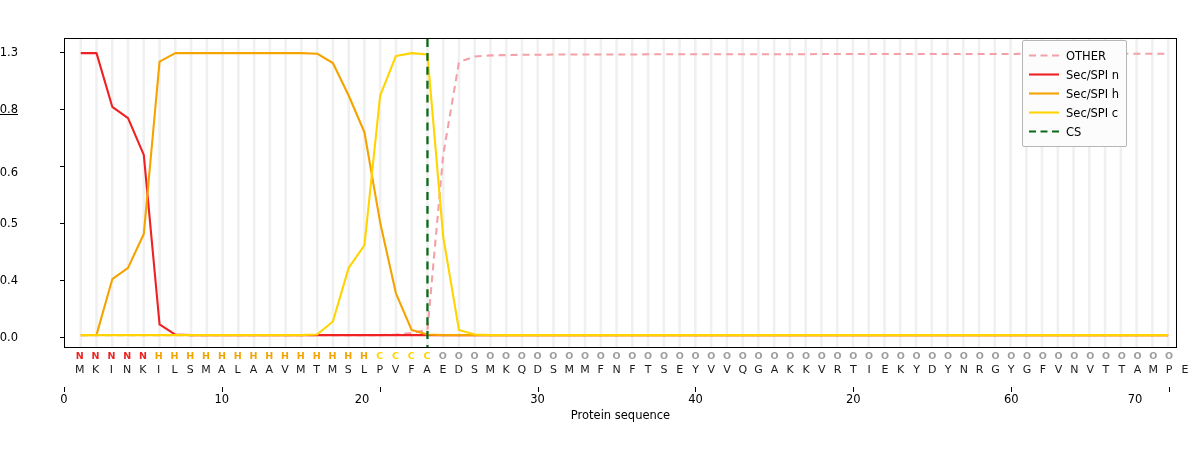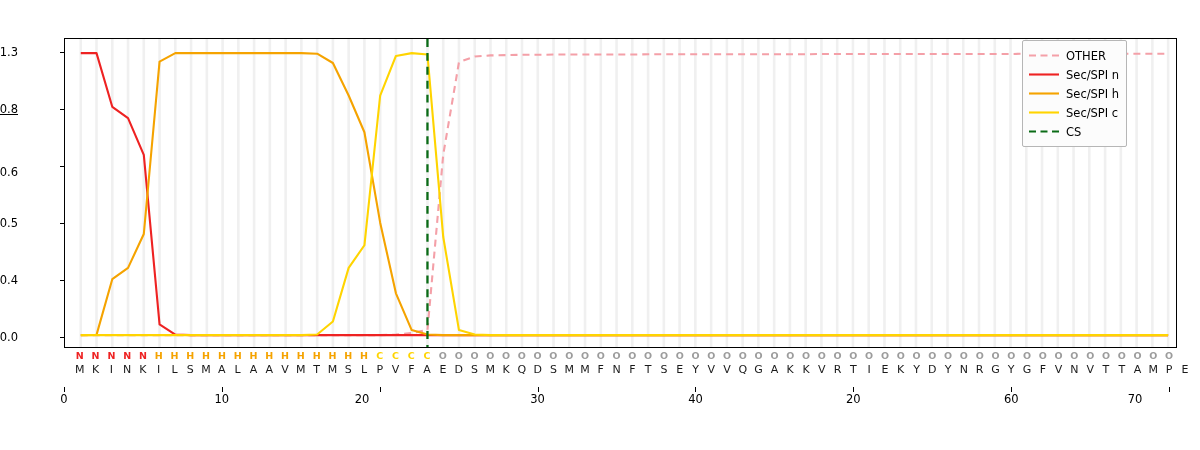--- a/index.html
+++ b/index.html
@@ -149,20 +149,21 @@
           <polyline points="15.79,298.06 31.57,298.06 47.36,298.06 63.15,298.06 78.94,298.06 94.72,298.06 110.51,298.06 126.30,298.06 142.09,298.06 157.87,298.06 173.66,298.06 189.45,298.06 205.23,298.06 221.02,298.06 236.81,298.06 252.60,298.06 268.38,298.06 284.17,298.06 299.96,298.06 315.74,298.06 331.53,297.49 347.32,295.78 363.11,292.94 378.89,116.61 394.68,23.32 410.47,17.63 426.26,16.50 442.04,16.21 457.83,15.93 473.62,15.93 489.40,15.64 505.19,15.64 520.98,15.64 536.77,15.64 552.55,15.64 568.34,15.64 584.13,15.36 599.91,15.36 615.70,15.36 631.49,15.36 647.28,15.36 663.06,15.36 678.85,15.36 694.64,15.36 710.43,15.36 726.21,15.36 742.00,15.36 757.79,15.07 773.57,15.07 789.36,15.07 805.15,15.07 820.94,15.07 836.72,15.07 852.51,15.07 868.30,15.07 884.09,15.07 899.87,15.07 915.66,15.07 931.45,15.07 947.23,15.07 963.02,14.79 978.81,14.79 994.60,14.79 1010.38,14.79 1026.17,14.79 1041.96,14.79 1057.74,14.79 1073.53,14.79 1089.32,14.79 1105.11,14.79" fill="none" stroke="#f4a0a8" stroke-width="2.1" stroke-linejoin="round" stroke-linecap="butt" stroke-dasharray="7,5"></polyline>
           <polyline points="15.79,14.22 31.57,14.22 47.36,68.26 63.15,79.63 78.94,116.61 94.72,287.25 110.51,297.49 126.30,298.06 142.09,298.06 157.87,298.06 173.66,298.06 189.45,298.06 205.23,298.06 221.02,298.06 236.81,298.06 252.60,298.06 268.38,298.06 284.17,298.06 299.96,298.06 315.74,298.06 331.53,298.06 347.32,298.06 363.11,298.06 378.89,298.06 394.68,298.06 410.47,298.06 426.26,298.06 442.04,298.06 457.83,298.06 473.62,298.06 489.40,298.06 505.19,298.06 520.98,298.06 536.77,298.06 552.55,298.06 568.34,298.06 584.13,298.06 599.91,298.06 615.70,298.06 631.49,298.06 647.28,298.06 663.06,298.06 678.85,298.06 694.64,298.06 710.43,298.06 726.21,298.06 742.00,298.06 757.79,298.06 773.57,298.06 789.36,298.06 805.15,298.06 820.94,298.06 836.72,298.06 852.51,298.06 868.30,298.06 884.09,298.06 899.87,298.06 915.66,298.06 931.45,298.06 947.23,298.06 963.02,298.06 978.81,298.06 994.60,298.06 1010.38,298.06 1026.17,298.06 1041.96,298.06 1057.74,298.06 1073.53,298.06 1089.32,298.06 1105.11,298.06" fill="none" stroke="#ee2222" stroke-width="2.1" stroke-linejoin="round" stroke-linecap="butt"></polyline>
           <polyline points="15.79,298.06 31.57,297.77 47.36,241.74 63.15,230.37 78.94,196.24 94.72,22.75 110.51,14.22 126.30,14.22 142.09,14.22 157.87,14.22 173.66,14.22 189.45,14.22 205.23,14.22 221.02,14.22 236.81,14.22 252.60,14.79 268.38,24.17 284.17,56.88 299.96,93.85 315.74,184.86 331.53,255.96 347.32,292.94 363.11,297.49 378.89,298.06 394.68,298.06 410.47,298.06 426.26,298.06 442.04,298.06 457.83,298.06 473.62,298.06 489.40,298.06 505.19,298.06 520.98,298.06 536.77,298.06 552.55,298.06 568.34,298.06 584.13,298.06 599.91,298.06 615.70,298.06 631.49,298.06 647.28,298.06 663.06,298.06 678.85,298.06 694.64,298.06 710.43,298.06 726.21,298.06 742.00,298.06 757.79,298.06 773.57,298.06 789.36,298.06 805.15,298.06 820.94,298.06 836.72,298.06 852.51,298.06 868.30,298.06 884.09,298.06 899.87,298.06 915.66,298.06 931.45,298.06 947.23,298.06 963.02,298.06 978.81,298.06 994.60,298.06 1010.38,298.06 1026.17,298.06 1041.96,298.06 1057.74,298.06 1073.53,298.06 1089.32,298.06 1105.11,298.06" fill="none" stroke="#f5a300" stroke-width="2.1" stroke-linejoin="round" stroke-linecap="butt"></polyline>
           <polyline points="15.79,298.06 31.57,298.06 47.36,298.06 63.15,298.06 78.94,298.06 94.72,298.06 110.51,298.06 126.30,298.06 142.09,298.06 157.87,298.06 173.66,298.06 189.45,298.06 205.23,298.06 221.02,298.06 236.81,298.06 252.60,297.49 268.38,284.40 284.17,230.37 299.96,207.61 315.74,56.88 331.53,17.06 347.32,14.22 363.11,15.64 378.89,199.08 394.68,292.94 410.47,297.49 426.26,298.06 442.04,298.06 457.83,298.06 473.62,298.06 489.40,298.06 505.19,298.06 520.98,298.06 536.77,298.06 552.55,298.06 568.34,298.06 584.13,298.06 599.91,298.06 615.70,298.06 631.49,298.06 647.28,298.06 663.06,298.06 678.85,298.06 694.64,298.06 710.43,298.06 726.21,298.06 742.00,298.06 757.79,298.06 773.57,298.06 789.36,298.06 805.15,298.06 820.94,298.06 836.72,298.06 852.51,298.06 868.30,298.06 884.09,298.06 899.87,298.06 915.66,298.06 931.45,298.06 947.23,298.06 963.02,298.06 978.81,298.06 994.60,298.06 1010.38,298.06 1026.17,298.06 1041.96,298.06 1057.74,298.06 1073.53,298.06 1089.32,298.06 1105.11,298.06" fill="none" stroke="#ffd400" stroke-width="2.1" stroke-linejoin="round" stroke-linecap="butt"></polyline>
           <line x1="363.11" y1="0" x2="363.11" y2="310" stroke="#0a6b16" stroke-width="2.3" stroke-dasharray="8,6"></line>
         </svg>
       </div>
   </div>
 
   <div id="xaxis">
+    <div id="xlabel">Protein sequence</div>
   <div class="xtick" style="left: 0px;">0</div>
       <div class="xtickmark" style="left: 0px;"></div>
       <div class="xtick" style="left: 157.872px;">10</div>
       <div class="xtickmark" style="left: 157.872px;"></div>
       <div class="xtick" style="left: 298px;">20</div>
       <div class="xtickmark" style="left: 315.745px;"></div>
       <div class="xtick" style="left: 473.617px;">30</div>
       <div class="xtickmark" style="left: 473.617px;"></div>
       <div class="xtick" style="left: 631.489px;">40</div>
       <div class="xtickmark" style="left: 631.489px;"></div>

